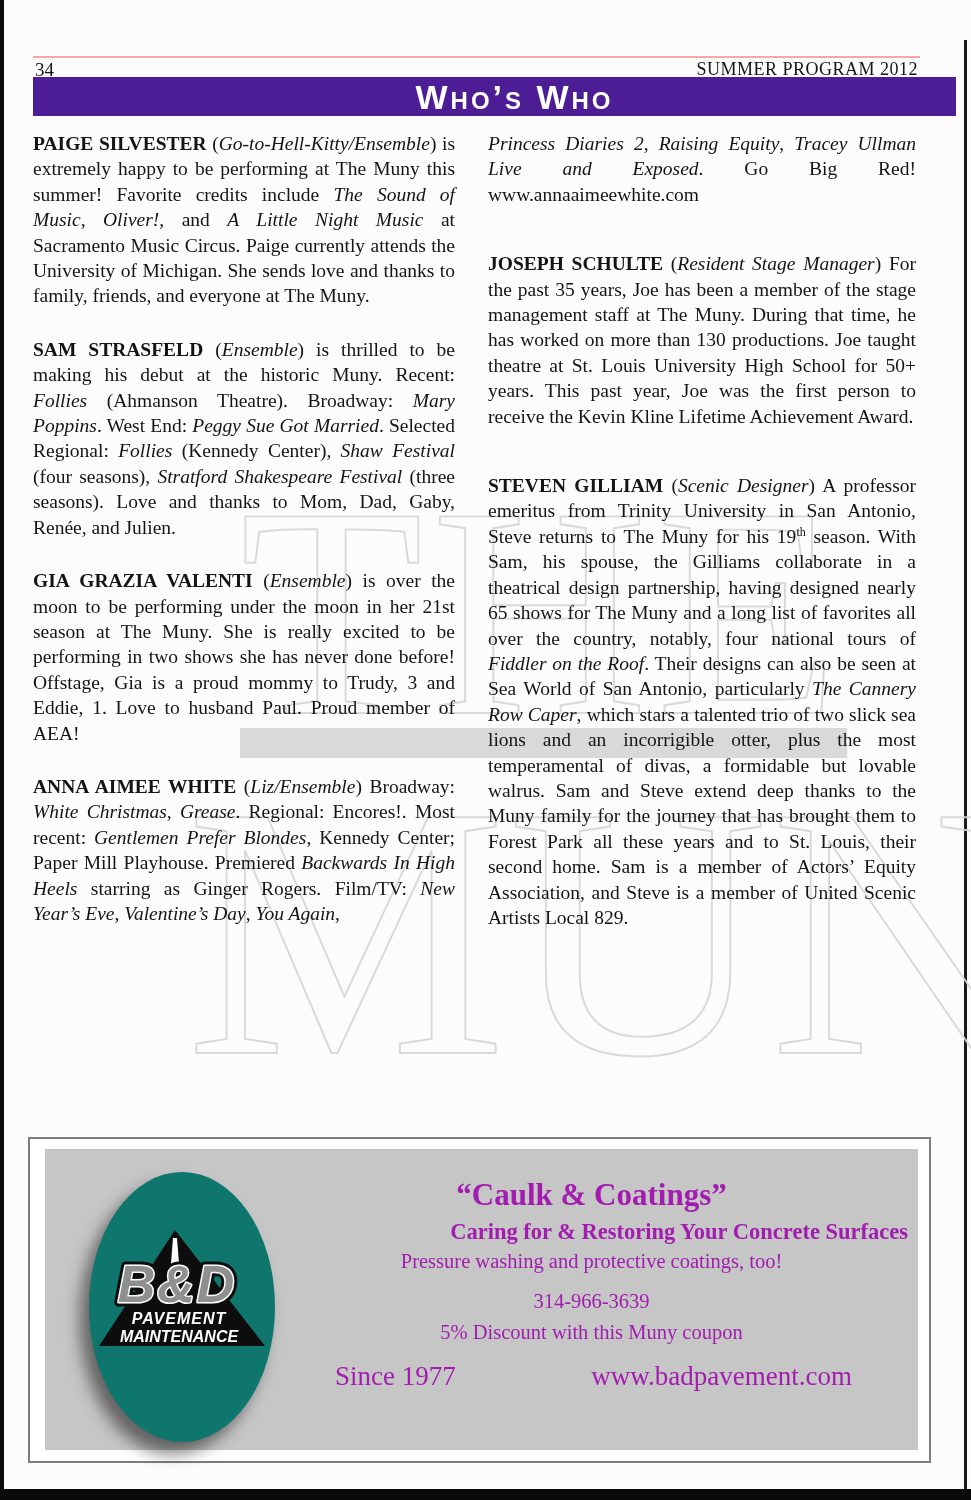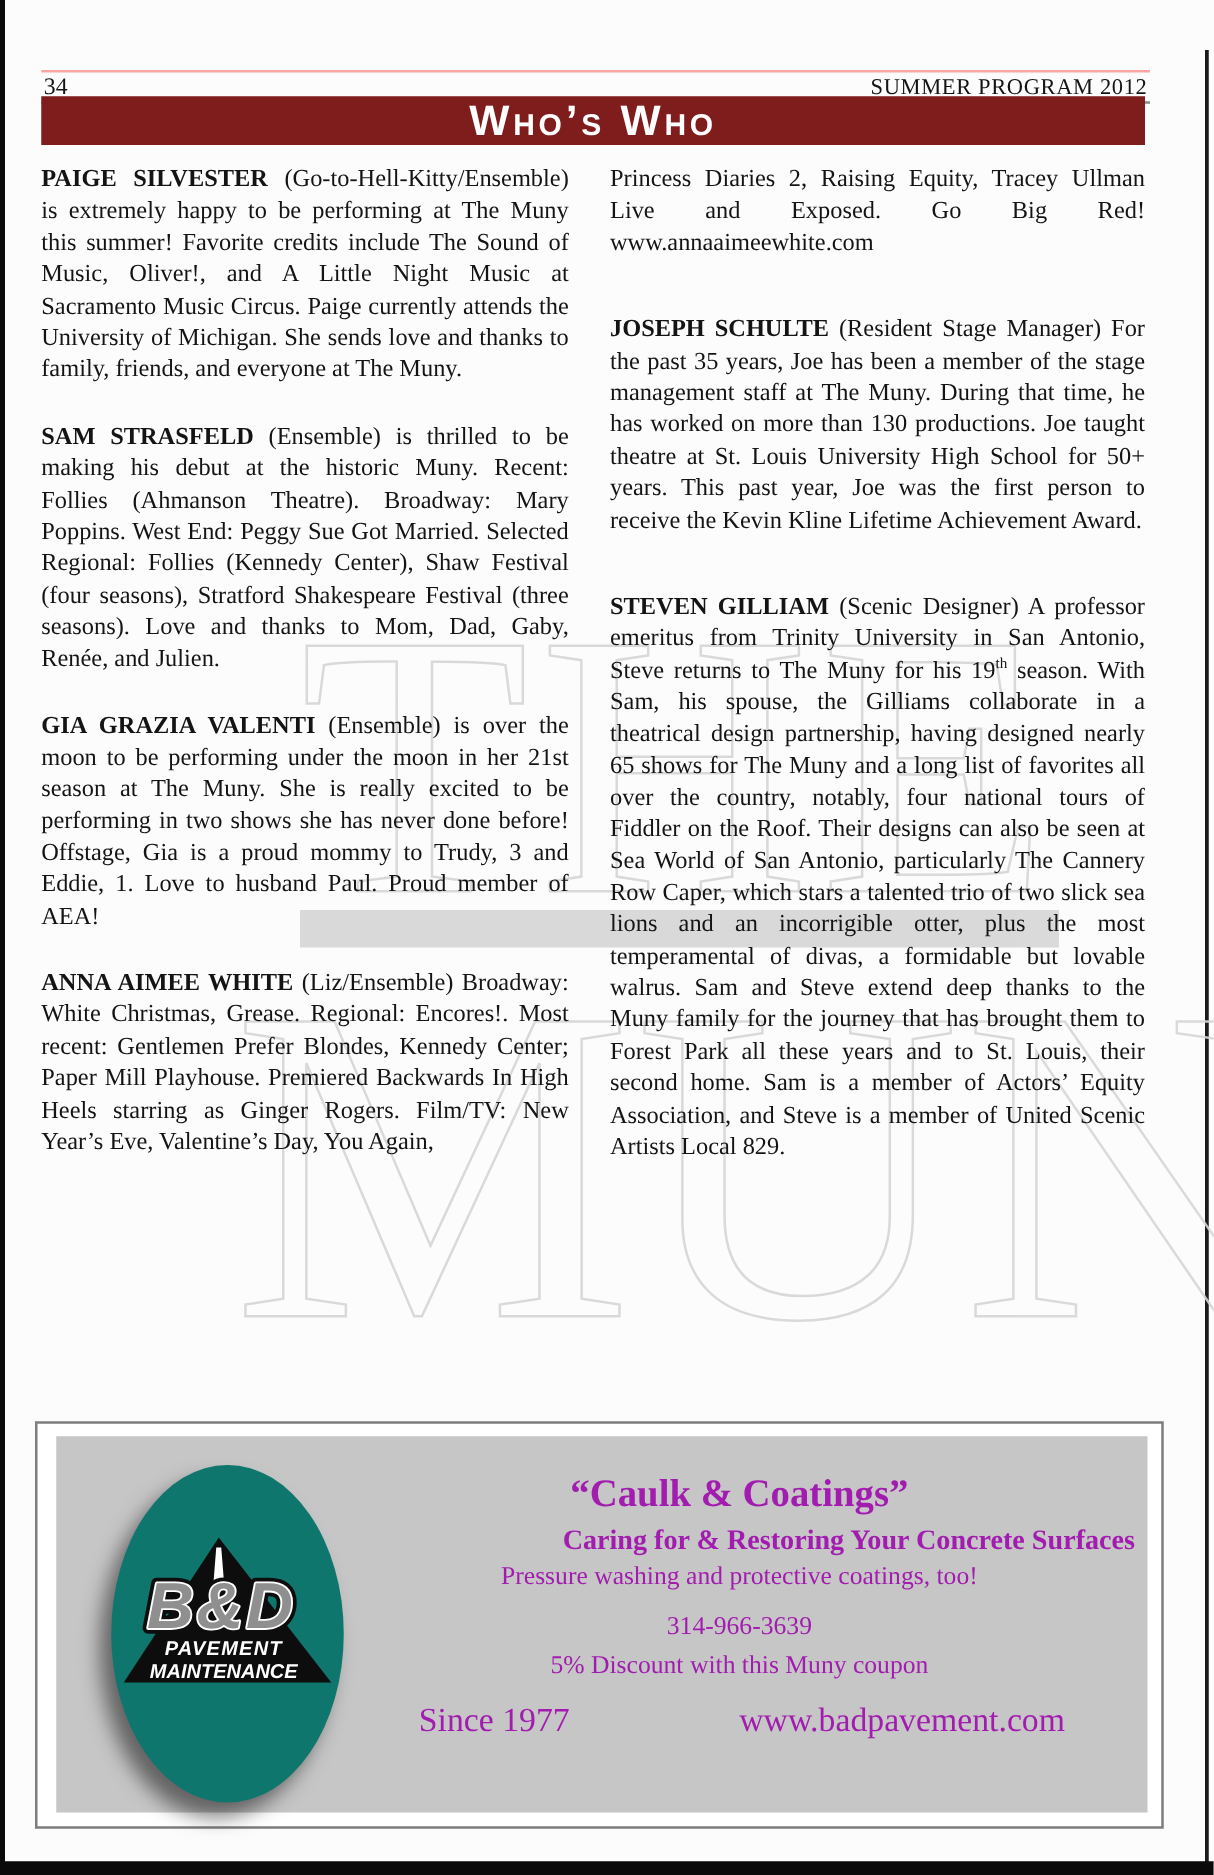--- a/index.html
+++ b/index.html
@@ -18,22 +18,22 @@
     position:absolute;left:33px;top:56px;width:883px;
     border-top:2px solid #fca5a5;border-bottom:2px solid #8a8a8a;
     display:flex;justify-content:space-between;align-items:center;
     padding:1px 2px;height:21px;
   }
   .page-number{font-size:19px;}
   .program-title{font-size:18px;letter-spacing:.5px;}
 
   
   .banner{
-    position:absolute;left:33px;top:77px;width:883px;height:39px;background:#7f1d1d;
-    display:flex;align-items:center;justify-content:center;
+    position:absolute;left:33px;top:77px;width:883px;height:39px;background:#4c1d95;
+    display:flex;align-items:center;justify-content:center;padding-left:40px;
   }
   .banner-title{
     color:#ffffff;font-family:"Liberation Sans", sans-serif;
     font-variant:small-caps;font-weight:600;font-size:34px;letter-spacing:3px;line-height:1;
   }
 
   
   .watermark{position:absolute;inset:0;z-index:1;pointer-events:none;opacity:.9;}
   .wm-line{
     position:absolute;font-family:"Liberation Serif", serif;white-space:nowrap;
@@ -46,21 +46,21 @@
   .columns{
     position:absolute;left:33px;top:131px;width:883px;z-index:2;
     display:flex;gap:33px;
   }
   .col{font-size:19.5px;line-height:25.4px;text-align:justify;}
   .col-left{width:422px;}
   .col-right{width:428px;}
   .col p{margin:0 0 28px 0;}
   .col-right p{margin:0 0 44px 0;}
   .run-b{font-weight:bold;}
-  .run-i{}
+  .run-i{font-style:italic;}
   sup.run-sup{font-size:62%;line-height:0;}
 
   
   .ad-box{
     position:absolute;left:28px;top:1137px;width:903px;height:326px;z-index:3;
     background:#ffffff;border:2px solid #7d7d7d;box-sizing:border-box;
   }
   .ad-panel{position:absolute;left:15px;top:10px;right:11px;bottom:11px;background:#c6c6c6;}
   .ad-oval{
     position:absolute;left:44px;top:23px;width:186px;height:270px;background:#0f766e;

